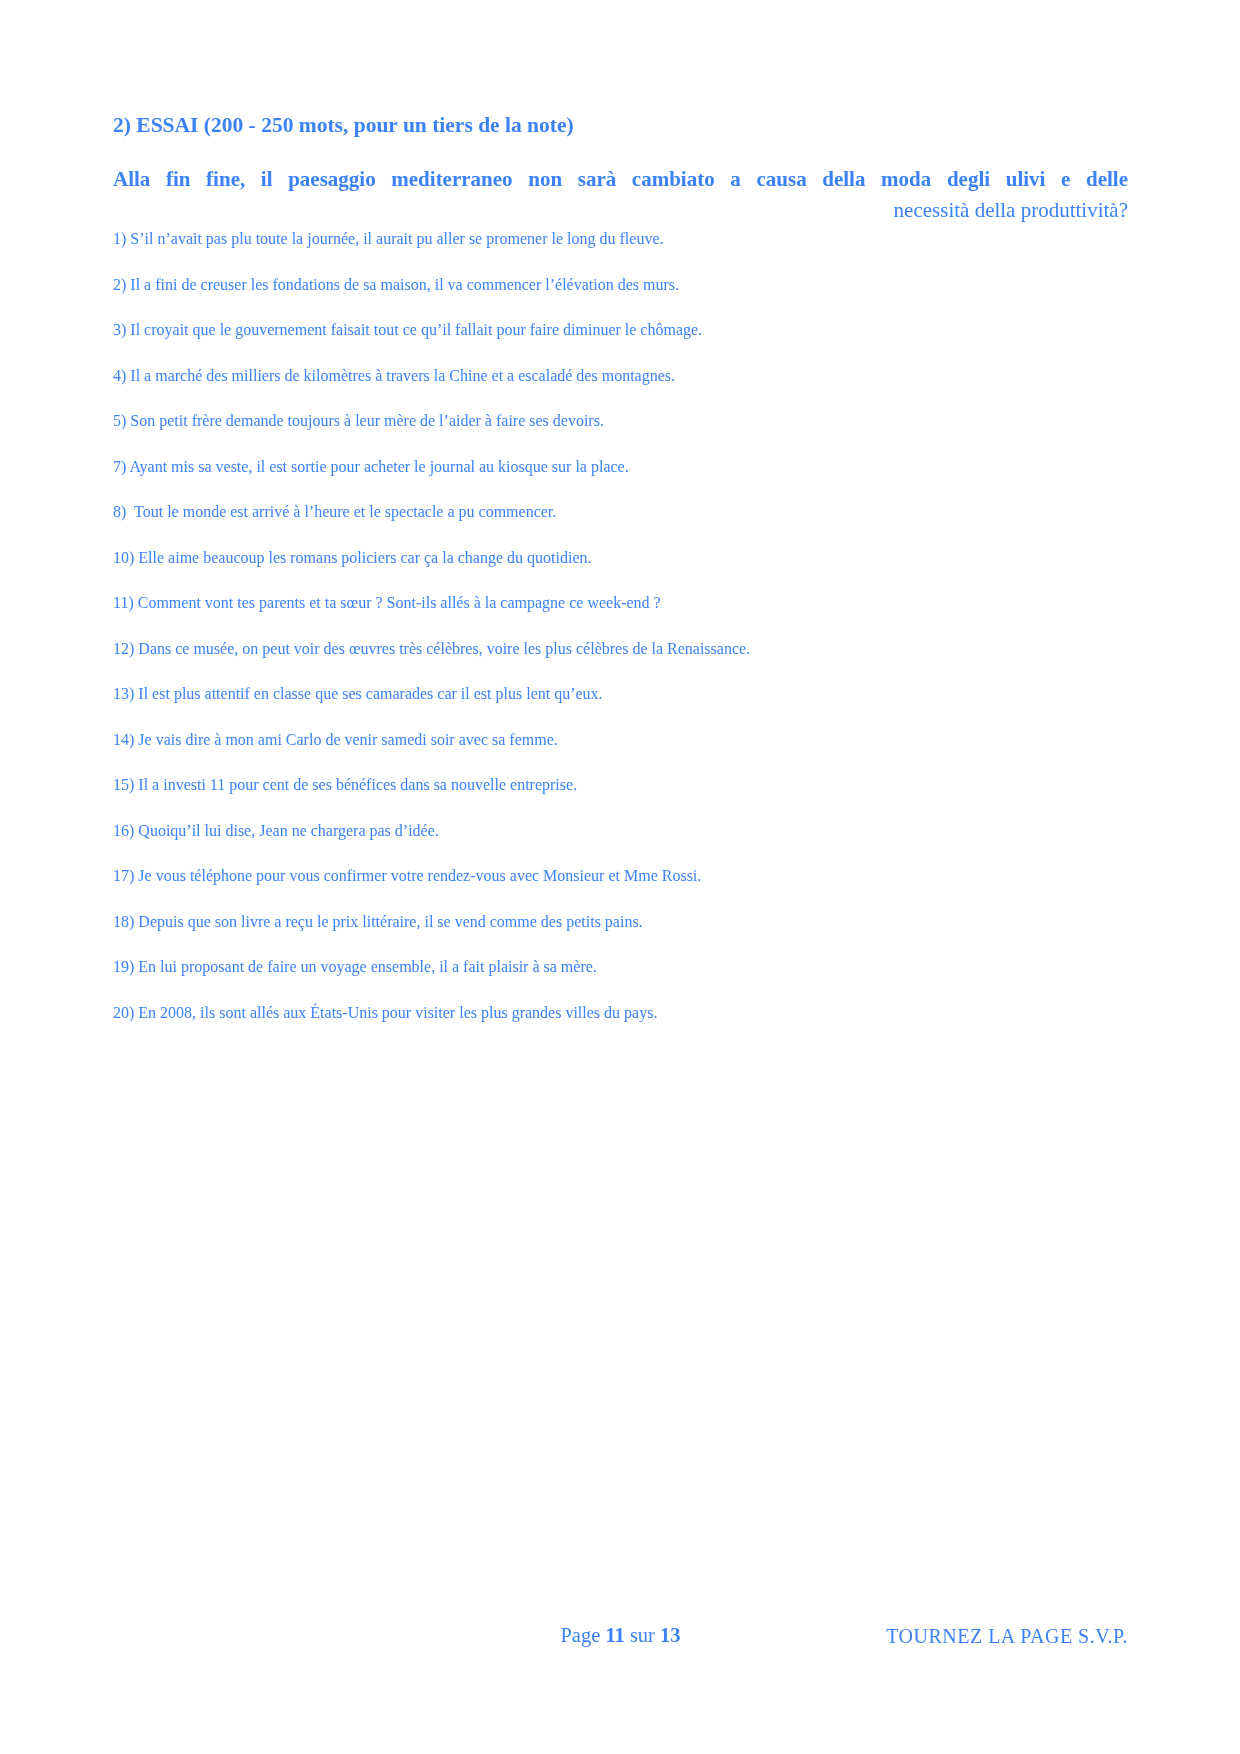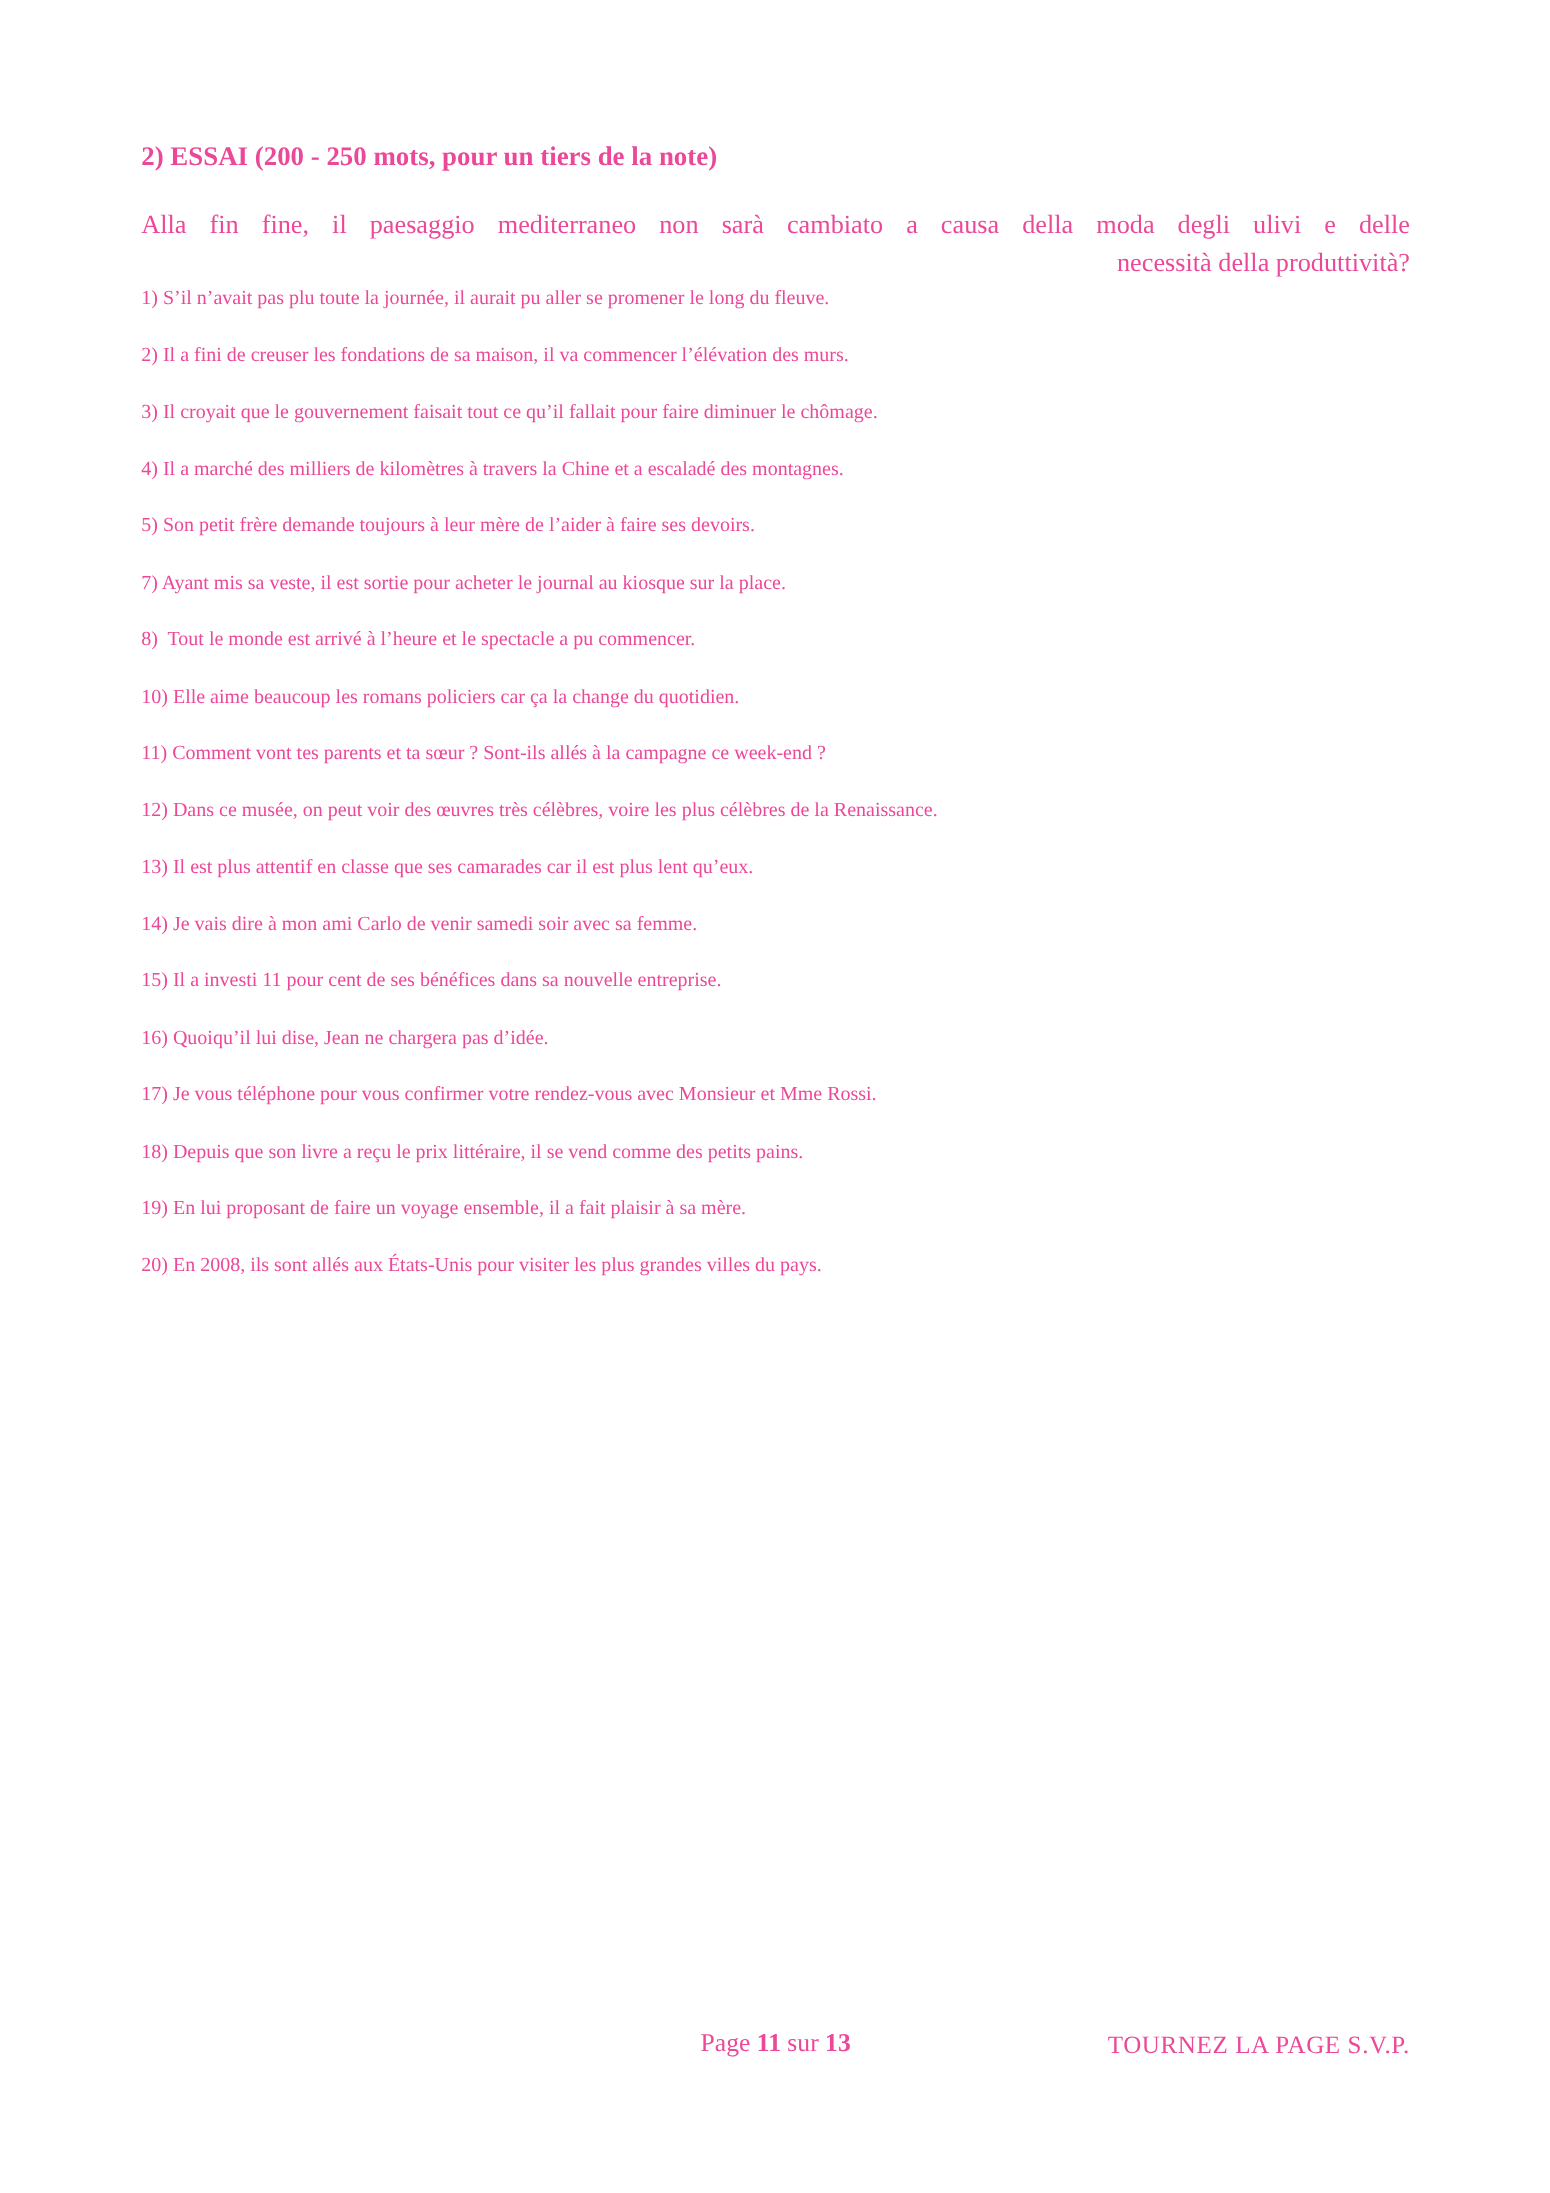--- a/index.html
+++ b/index.html
@@ -5,21 +5,21 @@
   html, body {
     margin: 0;
     padding: 0;
     background: #ffffff;
   }
   .page {
     position: relative;
     width: 1240px;
     height: 1754px;
     background: #ffffff;
-    color: #ec4899;
+    color: #3b82f6;
     font-family: "Liberation Serif", "DejaVu Serif", serif;
     overflow: hidden;
   }
   .content {
     position: absolute;
     left: 113px;
     top: 112px;
     width: 1015px;
   }
   .section-heading {
@@ -32,20 +32,21 @@
     margin-bottom: 26px;
   }
   .essay-paragraph {
     font-size: 21px;
     line-height: 31px;
     margin: 0 0 0 0;
   }
   .para-line-justified {
     text-align: justify;
     text-align-last: justify;
+    font-weight: bold;
   }
   .para-line-last {
     text-align: right;
   }
   .heading-theme {
     margin-top: 68px;
     margin-bottom: 27px;
   }
   .theme-list {
     margin: 0;

